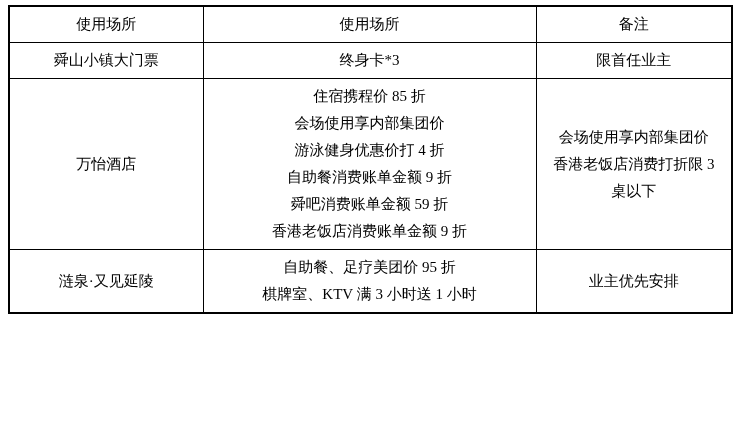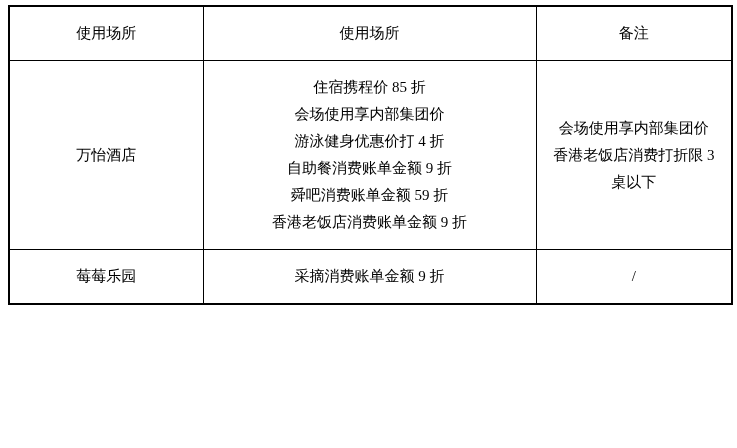--- a/index.html
+++ b/index.html
@@ -27,21 +27,21 @@
     border: 2px solid #000000;
   }
   table.benefits th,
   table.benefits td {
     border: 1px solid #000000;
     text-align: center;
     vertical-align: middle;
     font-size: 15px;
     line-height: 27px;
     color: #000000;
-    padding: 13px;
+    padding: 4px;
     font-weight: normal;
     overflow: hidden;
   }
   table.benefits th {
     height: 27px;
   }
   .line {
     line-height: 27px;
     white-space: nowrap;
   }
@@ -59,40 +59,50 @@
       </colgroup>
       <thead>
         <tr>
           <th>使用场所</th>
           <th>使用场所</th>
           <th>备注</th>
         </tr>
       </thead>
       <tbody>
           <tr>
+            <td>舜山小镇大门票</td>
+            <td>
+              <div class="line">终身卡*3</div>
+            </td>
+            <td>
+              <div class="line">限首任业主</div>
+            </td>
+          </tr>
+          <tr>
             <td>万怡酒店</td>
             <td>
               <div class="line">住宿携程价 85 折</div>
               <div class="line">会场使用享内部集团价</div>
               <div class="line">游泳健身优惠价打 4 折</div>
               <div class="line">自助餐消费账单金额 9 折</div>
               <div class="line">舜吧消费账单金额 59 折</div>
               <div class="line">香港老饭店消费账单金额 9 折</div>
             </td>
             <td>
               <div class="line">会场使用享内部集团价</div>
               <div class="line">香港老饭店消费打折限 3</div>
               <div class="line">桌以下</div>
             </td>
           </tr>
           <tr>
-            <td>莓莓乐园</td>
+            <td>涟泉·又见延陵</td>
             <td>
-              <div class="line">采摘消费账单金额 9 折</div>
+              <div class="line">自助餐、足疗美团价 95 折</div>
+              <div class="line">棋牌室、KTV 满 3 小时送 1 小时</div>
             </td>
             <td>
-              <div class="line">/</div>
+              <div class="line">业主优先安排</div>
             </td>
           </tr>
         </tbody>
     </table>
   </div>
 </div>
 
 </body></html>

